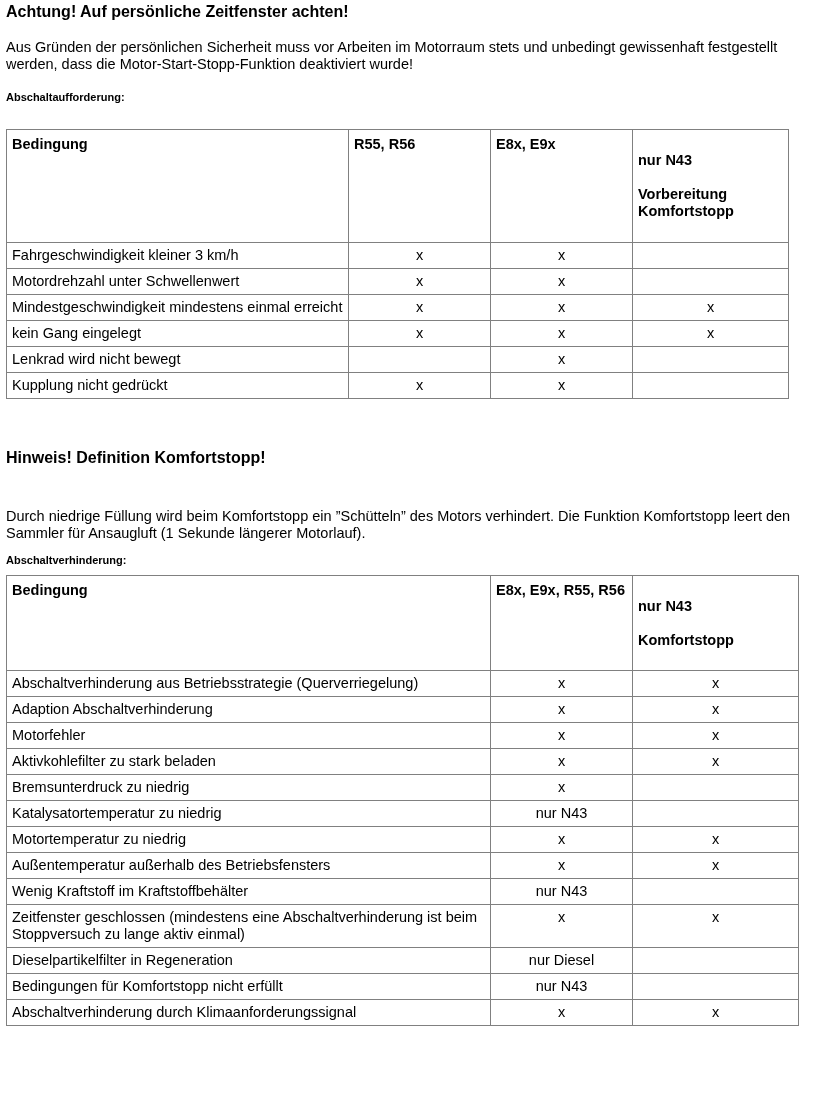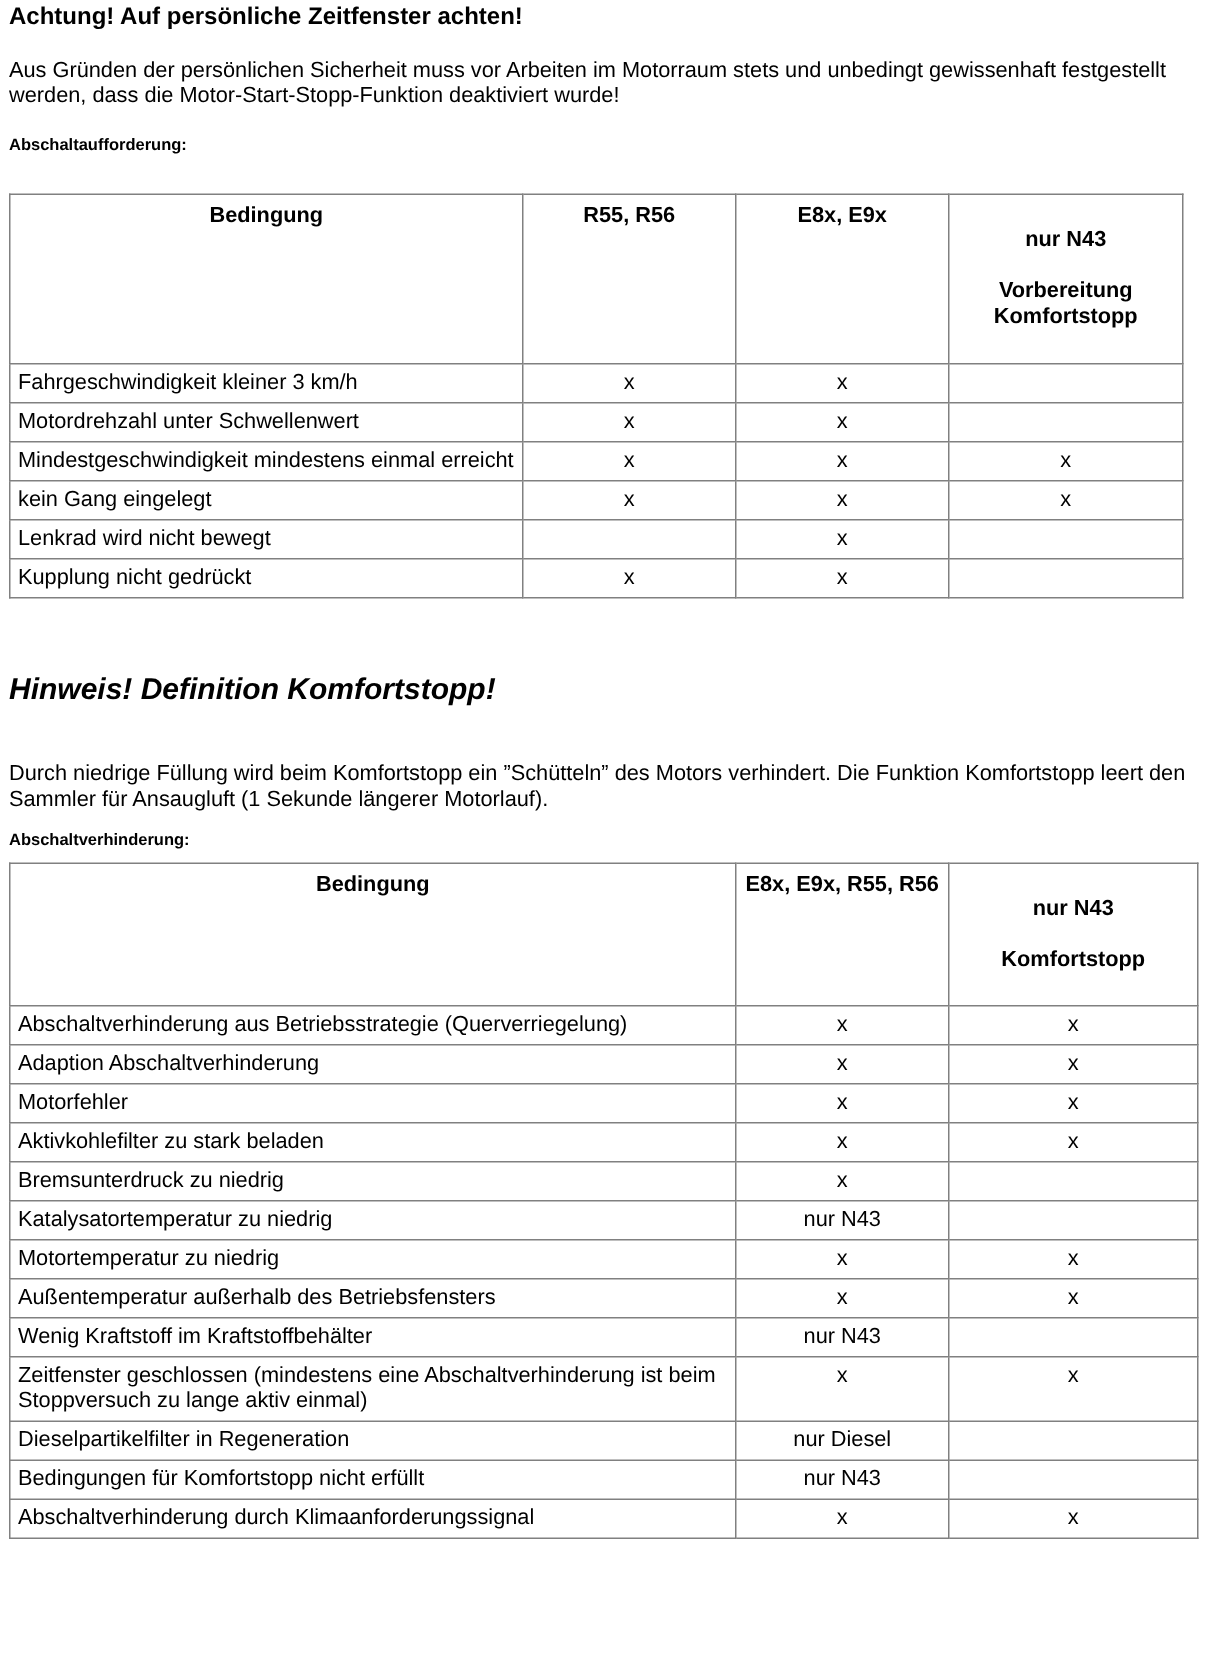--- a/index.html
+++ b/index.html
@@ -11,21 +11,21 @@
   h1.warn { font-size: 16px; font-weight: bold; margin: 0; left: 6px; top: 3px; }
   p.para { margin: 0; line-height: 17px; left: 6px; width: 808px; }
   .subhead { font-weight: bold; font-size: 11px; left: 6px; }
   table.grid {
     position: absolute; border-collapse: collapse; table-layout: fixed;
   }
   table.grid td, table.grid th {
     border: 1px solid #808080; vertical-align: top; padding: 4px 5px 4px 5px;
     line-height: 17px; font-size: 14.5px;
   }
-  table.grid th { font-weight: bold; text-align: center; padding-top: 6px; }
+  table.grid th { font-weight: bold; text-align: left; padding-top: 6px; }
   table.grid td.mark { text-align: center; }
   th .line2 { display: block; margin-top: 17px; }
   th .line1 { display: block; margin-top: 16px; }
 </style>
 </head>
 <body>
 
 <h1 class="abs warn">Achtung! Auf persönliche Zeitfenster achten!</h1>
 <p class="abs para" style="top:39px;">Aus Gründen der persönlichen Sicherheit muss vor Arbeiten im Motorraum stets und unbedingt gewissenhaft festgestellt werden, dass die Motor-Start-Stopp-Funktion deaktiviert wurde!</p>
 <div class="abs subhead" style="top:91px;">Abschaltaufforderung:</div>
@@ -81,21 +81,21 @@
       </tr>
       <tr>
         <td>Kupplung nicht gedrückt</td>
         <td class="mark">x</td>
         <td class="mark">x</td>
         <td class="mark"></td>
       </tr>
     </tbody>
 </table>
 
-<div class="abs subhead" style="top:449px; font-size:20px;font-style:italic;">Hinweis! Definition Komfortstopp!</div>
+<div class="abs subhead" style="top:449px; font-size:16px;">Hinweis! Definition Komfortstopp!</div>
 <p class="abs para" style="top:508px;">Durch niedrige Füllung wird beim Komfortstopp ein ”Schütteln” des Motors verhindert. Die Funktion Komfortstopp leert den Sammler für Ansaugluft (1 Sekunde längerer Motorlauf).</p>
 <div class="abs subhead" style="top:538px;margin-top:16px;">Abschaltverhinderung:</div>
 
 <table class="grid" style="left:6px; top:575px; width:792px;">
   <colgroup>
       <col style="width:484px">
       <col style="width:142px">
       <col style="width:166px">
     </colgroup>
   <thead>

